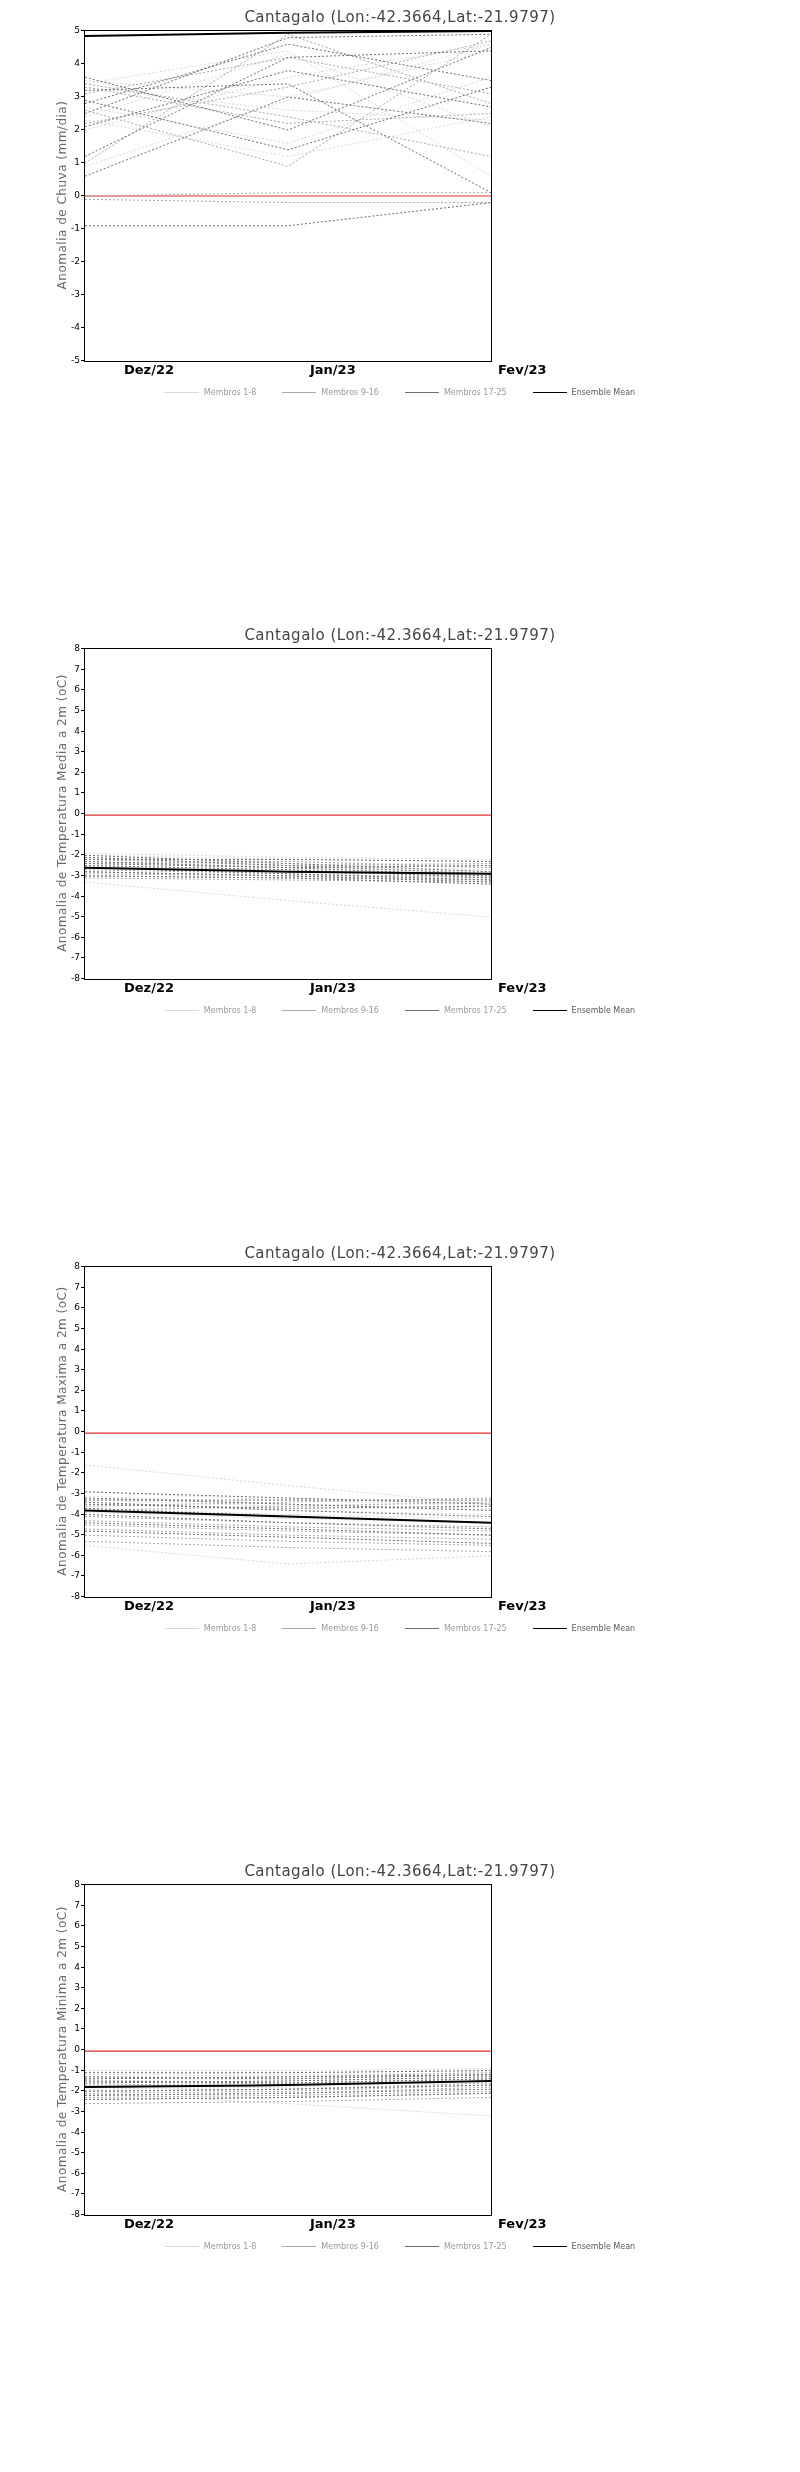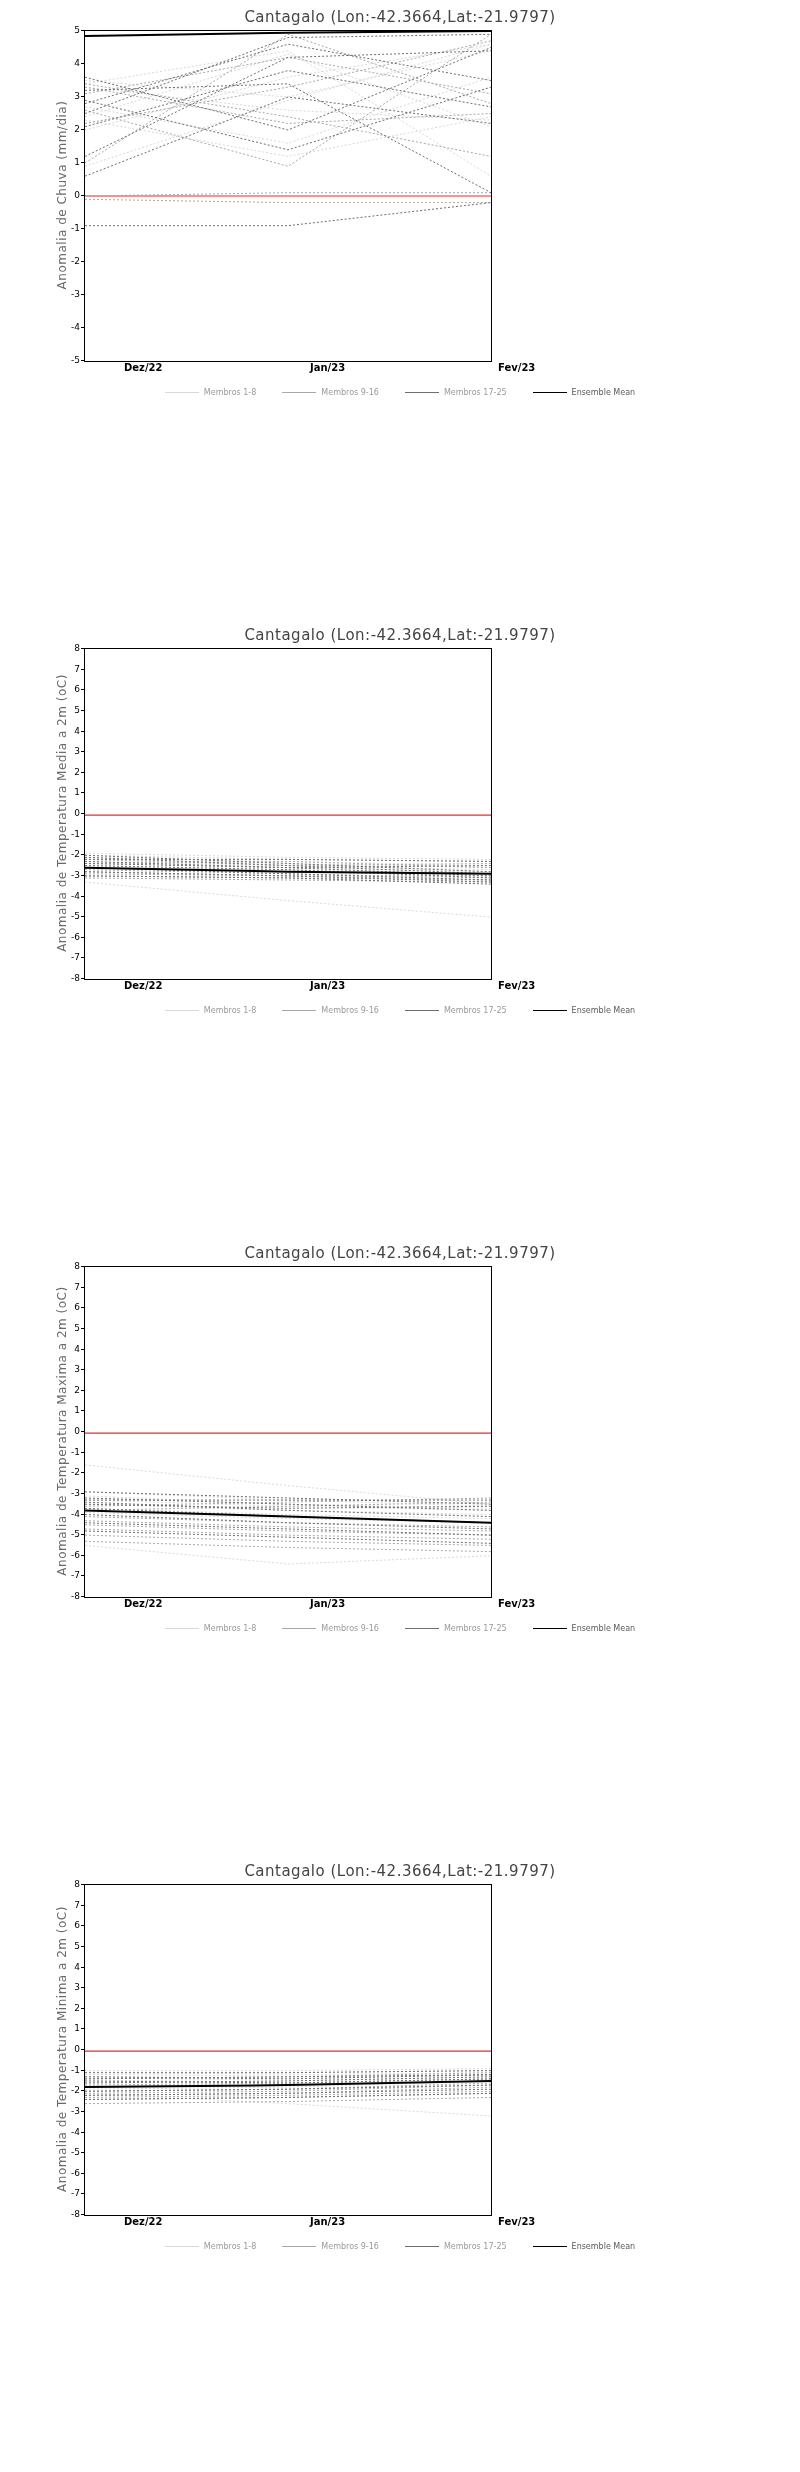--- a/index.html
+++ b/index.html
@@ -3,21 +3,21 @@
 <meta charset="utf-8">
 <style>
   html,body{margin:0;padding:0;background:#ffffff;}
   body{width:800px;height:2472px;font-family:"DejaVu Sans",sans-serif;color:#555;}
   .panel{width:640px;height:618px;position:relative;}
   .title{position:absolute;top:8px;left:0;width:800px;text-align:center;font-size:15px;color:#444;letter-spacing:.5px;}
   .ylabel{position:absolute;left:52px;top:0;height:330px;width:20px;display:flex;align-items:center;justify-content:center;}
   .ylabel span{transform:rotate(-90deg);white-space:nowrap;font-size:12px;color:#6a6a6a;letter-spacing:.5px;}
   .frame{position:absolute;border:1px solid #000;background:#fff;}
   .axisnum{position:absolute;font-size:9px;color:#000;text-align:right;width:24px;}
-  .xlab{position:absolute;font-size:10px;font-weight:bold;color:#000;padding-left:40px;}
+  .xlab{position:absolute;font-size:13px;font-weight:bold;color:#000;padding-left:40px;}
   .legend{position:absolute;width:800px;display:flex;justify-content:center;gap:26px;font-size:8px;color:#9a9a9a;align-items:center;}
   .legend .item{display:flex;align-items:center;gap:5px;}
   .legend .swatch{display:inline-block;width:34px;height:0;border-top-width:1px;border-top-style:solid;}
   .sw1{border-top-color:#d9d9d9;border-top-style:dotted;}
   .sw2{border-top-color:#a8a8a8;border-top-style:dotted;}
   .sw3{border-top-color:#6e6e6e;border-top-style:dotted;}
   .sw4{border-top-color:#000;border-top-style:solid;border-top-width:2px;}
   svg{display:block;}
 </style>
 </head>

